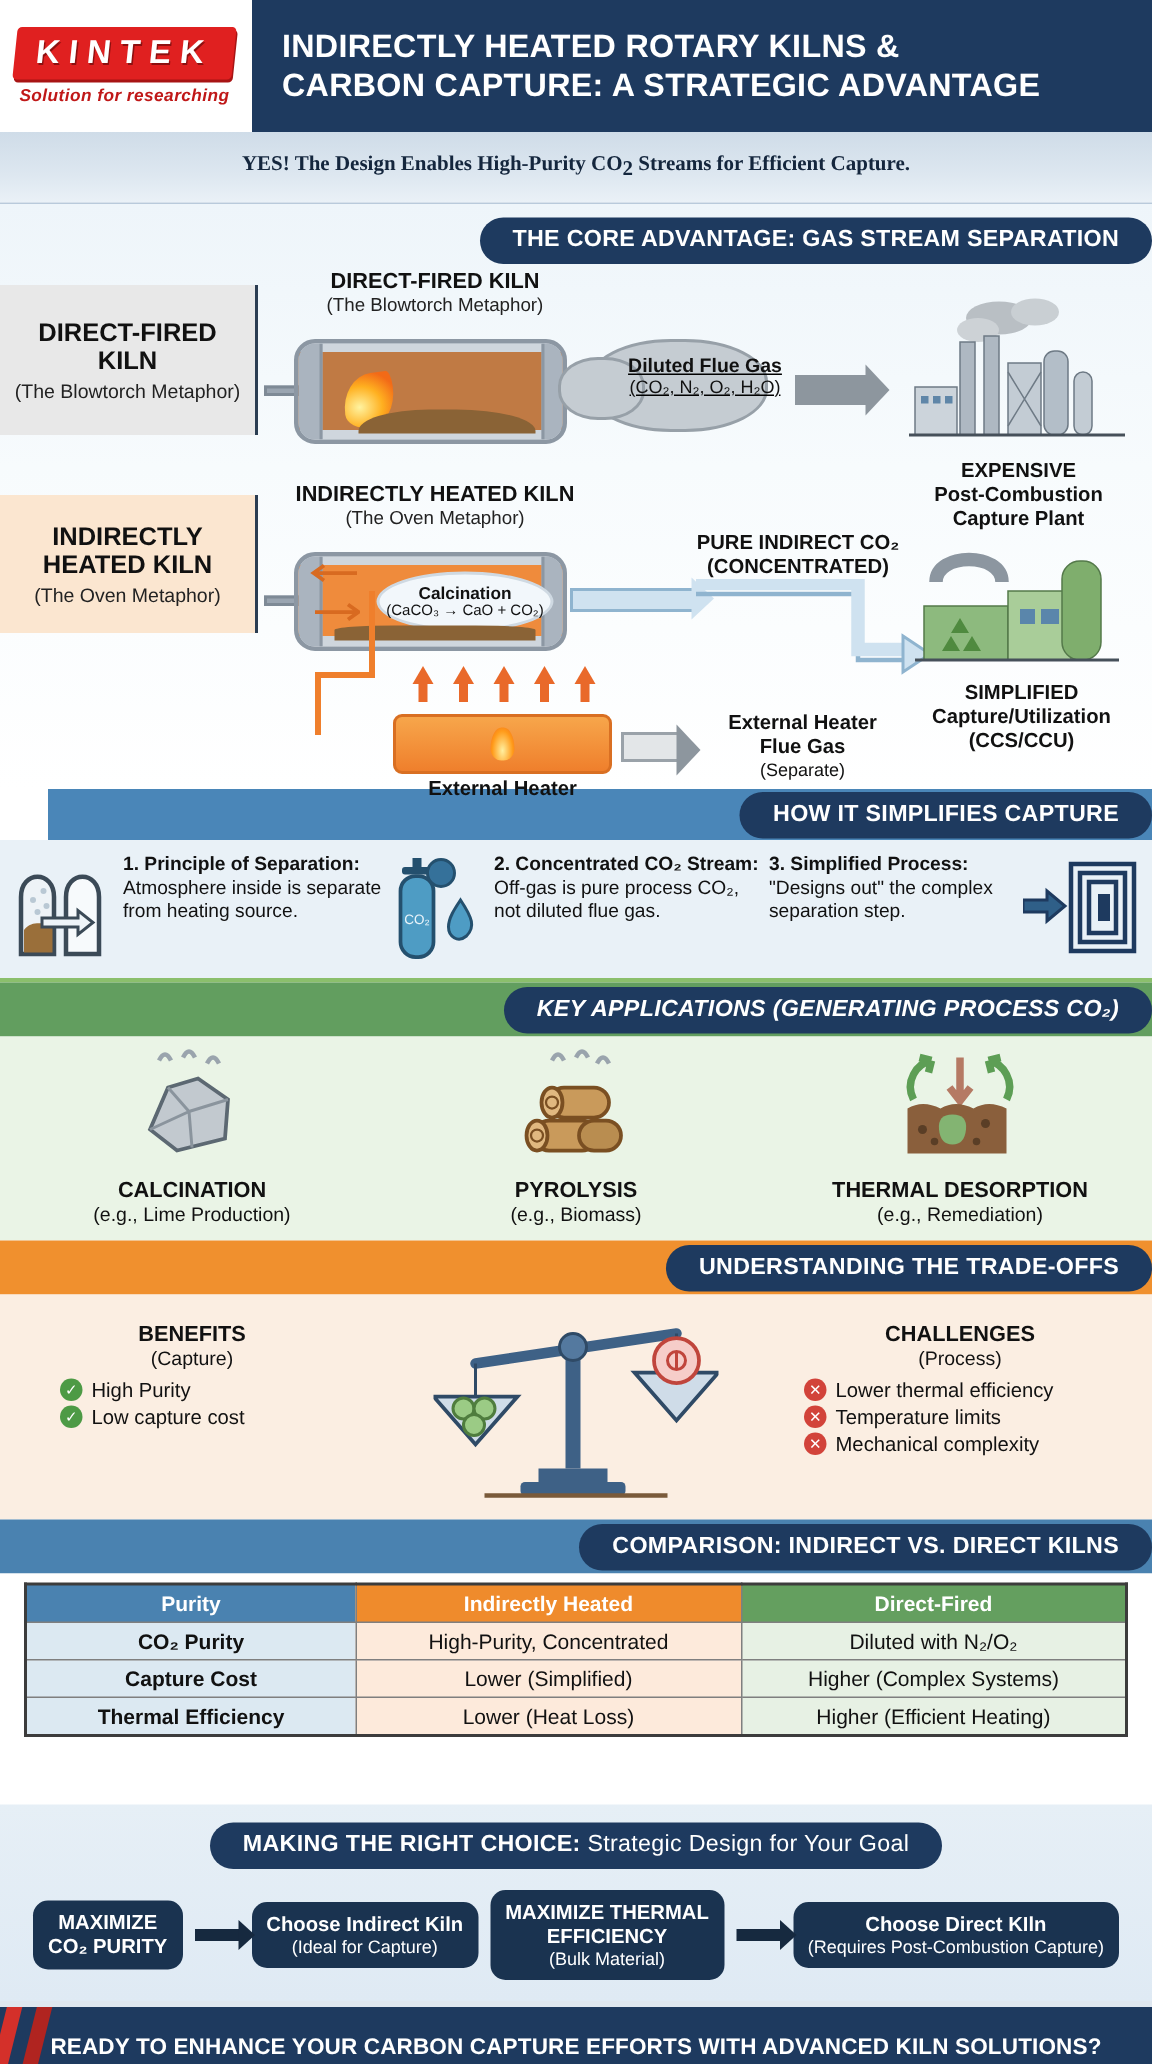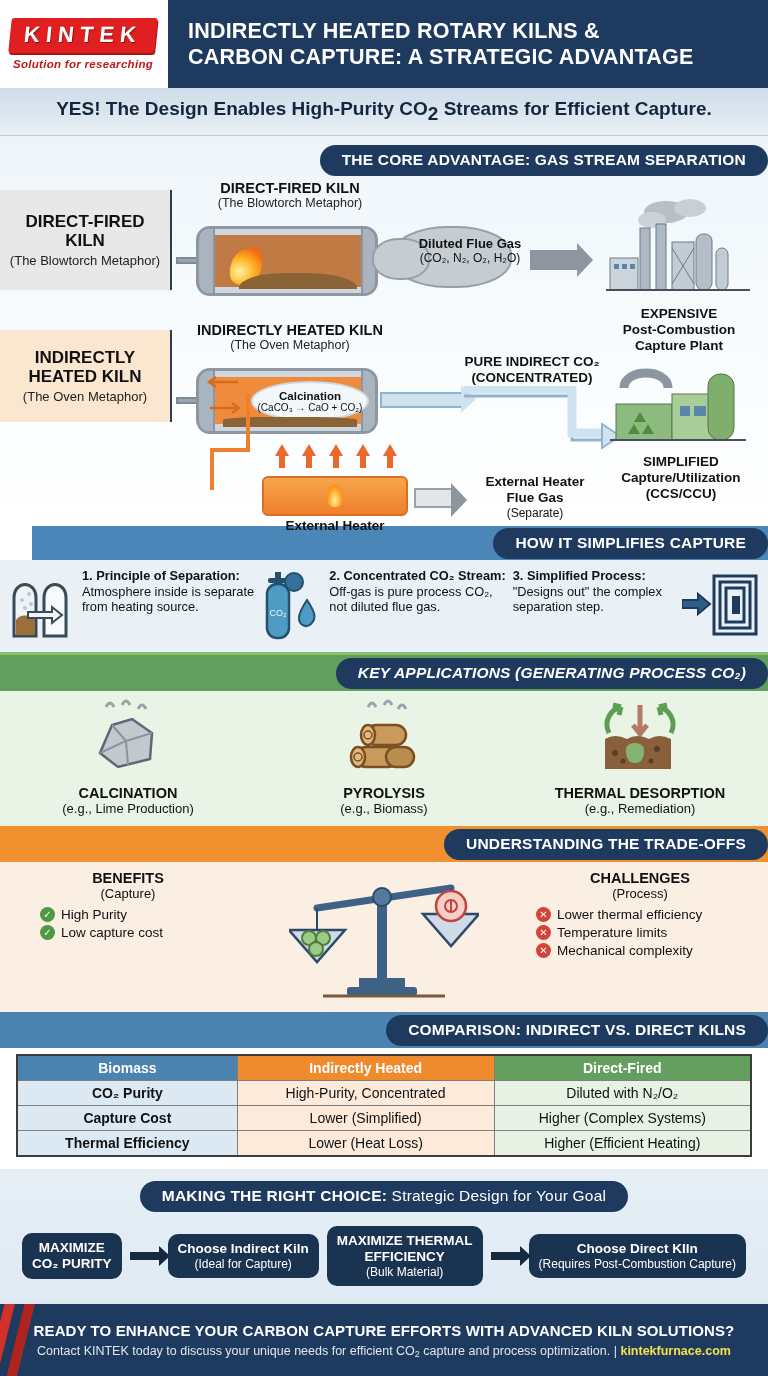--- a/index.html
+++ b/index.html
@@ -38,21 +38,21 @@
     color:#ffffff; font-weight:bold; font-size:21.5px; line-height:1.22;
     letter-spacing:.2px;
   }
 
   
   .subheader {
     height:48px; background:linear-gradient(180deg,#cfdce8 0%,#dde7f0 60%,#eaf1f7 100%);
     display:flex; align-items:center; justify-content:center;
     border-bottom:1px solid #b9cadb;
   }
-  .subheader span { font-size:19px; font-weight:bold; color:#14263d; }
+  .subheader span { font-size:14px; font-weight:bold; color:#14263d;font-family:Liberation Serif, serif; }
   .sub { font-size:.72em; vertical-align:-0.25em; }
 
   
   .band { display:flex; align-items:center; justify-content:flex-end; }
   .pill {
     background:#1e3a5f; color:#fff; font-weight:bold;
     border-radius:16px; padding:6px 22px 7px 22px; font-size:15.5px;
     letter-spacing:.2px; white-space:nowrap;
   }
 
@@ -106,21 +106,21 @@
     position:absolute; left:52px; top:10px; width:118px; height:40px;
     background:#f2f7fb; border:2px solid #cfd9e2; border-radius:50%;
     display:flex; flex-direction:column; align-items:center; justify-content:center;
   }
   .calc-cloud .c1 { font-size:11.5px; font-weight:bold; color:#111;}
   .calc-cloud .c2 { font-size:10px; color:#111;}
 
   .cloud {
     position:absolute; background:#c5ccd2; border:2px solid #97a0a8; border-radius:46%;
   }
-  .cloud-label { position:absolute; text-align:center; }
+  .cloud-label { position:absolute; text-align:center;text-decoration:underline; }
   .cloud-label .l1 { font-size:13px; font-weight:bold; color:#111; }
   .cloud-label .l2 { font-size:12px; color:#111; }
 
   .arrow-gray {
     position:absolute; height:20px; background:#8d969e;
   }
   .arrow-gray:after {
     content:""; position:absolute; right:-15px; top:-7px;
     border-left:16px solid #8d969e; border-top:17px solid transparent; border-bottom:17px solid transparent;
   }
@@ -158,21 +158,21 @@
   
   .apps-band { background:#629e5f; height:36px;font-style:italic; }
   .apps-body { background:#eaf4e6; display:flex; padding:8px 0 10px 0;}
   .app { flex:1; text-align:center; }
   .app .n { font-size:14.5px; font-weight:bold; color:#111; margin-top:4px;}
   .app .e { font-size:13px; color:#111;}
 
   
   .trade-band { background:#f0902e; height:36px; }
   .trade-body { background:#fbeee2; display:flex; align-items:flex-start; padding:8px 12px 10px 12px;}
-  .trade-col { width:232px; }
+  .trade-col { width:232px;margin-top:11px; }
   .trade-col .h { text-align:center; font-size:14.5px; font-weight:bold; color:#111;}
   .trade-col .hs { text-align:center; font-size:13px; color:#111; margin-bottom:6px;}
   .bullet { display:flex; align-items:center; gap:6px; font-size:13.5px; color:#111; margin:3px 0 3px 28px;}
   .bullet.right { margin-left:12px; }
   .chk { width:15px; height:15px; border-radius:50%; background:#4d9a45; color:#fff; font-size:10px; display:flex; align-items:center; justify-content:center; flex:0 0 auto;}
   .xx { width:15px; height:15px; border-radius:50%; background:#d2433a; color:#fff; font-size:10px; display:flex; align-items:center; justify-content:center; flex:0 0 auto;}
   .scale-wrap { flex:1; display:flex; justify-content:center; align-items:flex-start; }
 
   
   .comp-band { background:#4a82b0; height:36px; }
@@ -181,21 +181,21 @@
   th, td { border:1px solid #7f7f7f; text-align:center; padding:4px 4px; }
   th { color:#fff; font-size:14px; font-weight:bold; }
   th.c0 { background:#4a82b0; width:30%; }
   th.c1 { background:#ef8b2c; width:35%; }
   th.c2 { background:#649f5f; width:35%; }
   td.c0 { background:#dce9f2; font-weight:bold; font-size:14px; color:#111;}
   td.c1 { background:#fdeadb; font-size:14px; color:#111;margin-top:28px;}
   td.c2 { background:#e7f1e4; font-size:14px; color:#111;}
 
   
-  .choice { background:linear-gradient(180deg,#e6eff6,#dfeaf4); padding:12px 10px 14px 10px; }
+  .choice { background:linear-gradient(180deg,#e6eff6,#dfeaf4); padding:12px 10px 14px 10px;margin-top:33px; }
   .choice-pill { display:flex; justify-content:center; margin-bottom:14px;}
   .choice-pill .pill { font-size:15.5px; }
   .choice-pill .pill em { font-style:normal; font-weight:normal; }
   .flow { display:flex; align-items:center; justify-content:center; gap:8px; }
   .fbox {
     background:#1a3350; color:#fff; border-radius:10px; padding:7px 10px;
     text-align:center; line-height:1.18;
   }
   .fbox .b1 { font-size:13.5px; font-weight:bold; }
   .fbox .b2 { font-size:12px; font-weight:normal; }
@@ -519,21 +519,21 @@
   </div>
 
   <div>
     <div class="band comp-band">
       <div class="pill">COMPARISON: INDIRECT VS. DIRECT KILNS</div>
     </div>
     <div class="comp-body">
       <table>
         <thead>
           <tr>
-            <th class="c0">Biomass</th>
+            <th class="c0">Purity</th>
             <th class="c1">Indirectly Heated</th>
             <th class="c2">Direct-Fired</th>
           </tr>
         </thead>
         <tbody>
           <tr>
             <td class="c0">CO₂ Purity</td>
             <td class="c1">High-Purity, Concentrated</td>
             <td class="c2">Diluted with N₂/O₂</td>
           </tr>

